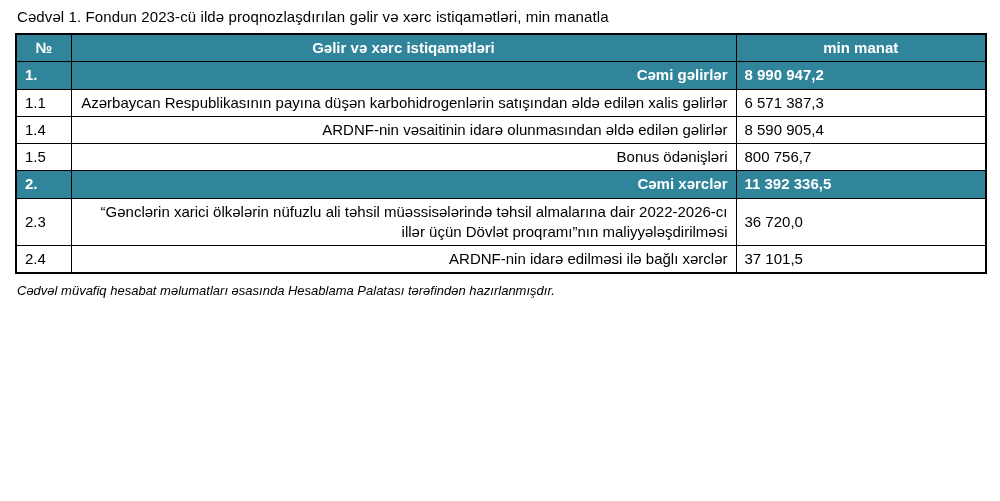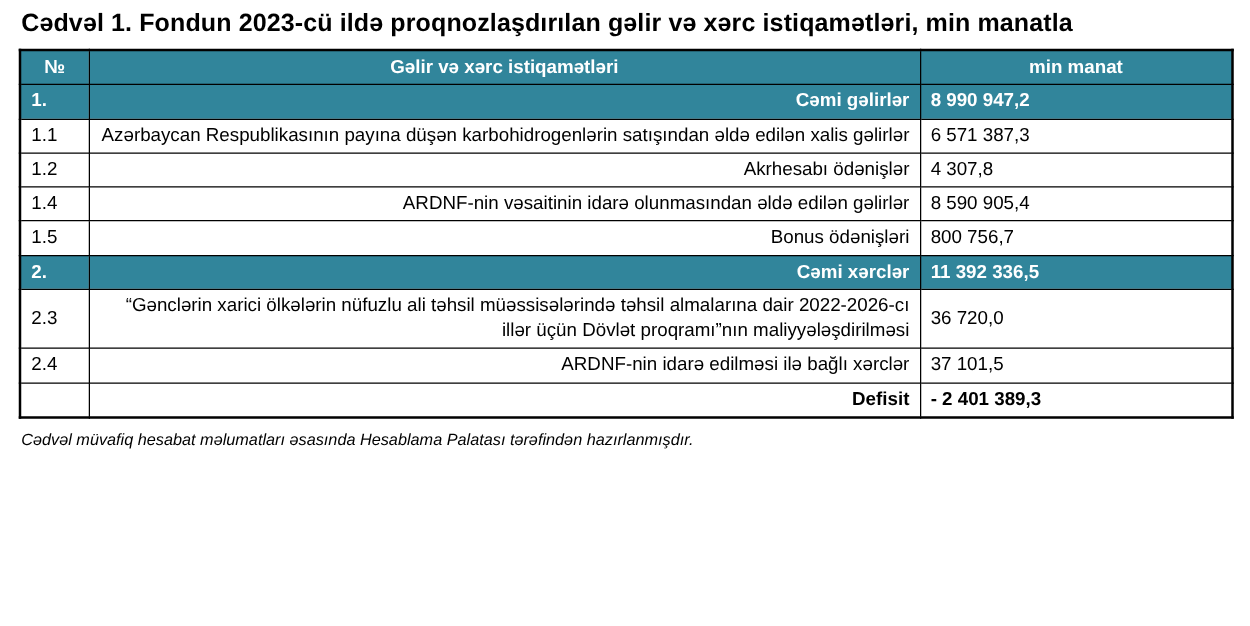--- a/index.html
+++ b/index.html
@@ -10,22 +10,22 @@
     color: #000000;
   }
   .page {
     width: 1000px;
     height: 501px;
     box-sizing: border-box;
     padding: 6px 15px 0 15px;
     background: #ffffff;
   }
   .doc-title {
-    font-size: 20px;
-    font-weight: bold;
+    font-size: 15px;
+    font-weight: normal;
     padding: 2px 0 8px 2px;
     letter-spacing: 0.1px;
   }
   table.fund-table {
     border-collapse: collapse;
     width: 970px;
     table-layout: fixed;
     border: 2px solid #000000;
   }
   table.fund-table td, table.fund-table th {
@@ -98,25 +98,20 @@
         <td class="no-cell">1.</td>
         <td class="label-cell">Cəmi gəlirlər</td>
         <td class="value-cell">8 990 947,2</td>
       </tr>
       <tr class="data-row">
         <td class="no-cell">1.1</td>
         <td class="label-cell">Azərbaycan Respublikasının payına düşən karbohidrogenlərin satışından əldə edilən xalis gəlirlər</td>
         <td class="value-cell">6 571 387,3</td>
       </tr>
       <tr class="data-row">
-        <td class="no-cell">1.2</td>
-        <td class="label-cell">Akrhesabı ödənişlər</td>
-        <td class="value-cell">4 307,8</td>
-      </tr>
-      <tr class="data-row">
         <td class="no-cell">1.4</td>
         <td class="label-cell">ARDNF-nin vəsaitinin idarə olunmasından əldə edilən gəlirlər</td>
         <td class="value-cell">8 590 905,4</td>
       </tr>
       <tr class="data-row">
         <td class="no-cell">1.5</td>
         <td class="label-cell">Bonus ödənişləri</td>
         <td class="value-cell">800 756,7</td>
       </tr>
       <tr class="section-row">
@@ -127,23 +122,18 @@
       <tr class="data-row">
         <td class="no-cell">2.3</td>
         <td class="label-cell">“Gənclərin xarici ölkələrin nüfuzlu ali təhsil müəssisələrində təhsil almalarına dair 2022-2026-cı illər üçün Dövlət proqramı”nın maliyyələşdirilməsi</td>
         <td class="value-cell">36 720,0</td>
       </tr>
       <tr class="data-row">
         <td class="no-cell">2.4</td>
         <td class="label-cell">ARDNF-nin idarə edilməsi ilə bağlı xərclər</td>
         <td class="value-cell">37 101,5</td>
       </tr>
-      <tr class="total-row">
-        <td class="no-cell"></td>
-        <td class="label-cell">Defisit</td>
-        <td class="value-cell">- 2 401 389,3</td>
-      </tr>
     </tbody>
   </table>
 
   <div class="footnote">Cədvəl müvafiq hesabat məlumatları əsasında Hesablama Palatası tərəfindən hazırlanmışdır.</div>
 
 </div>
 
 </body></html>

